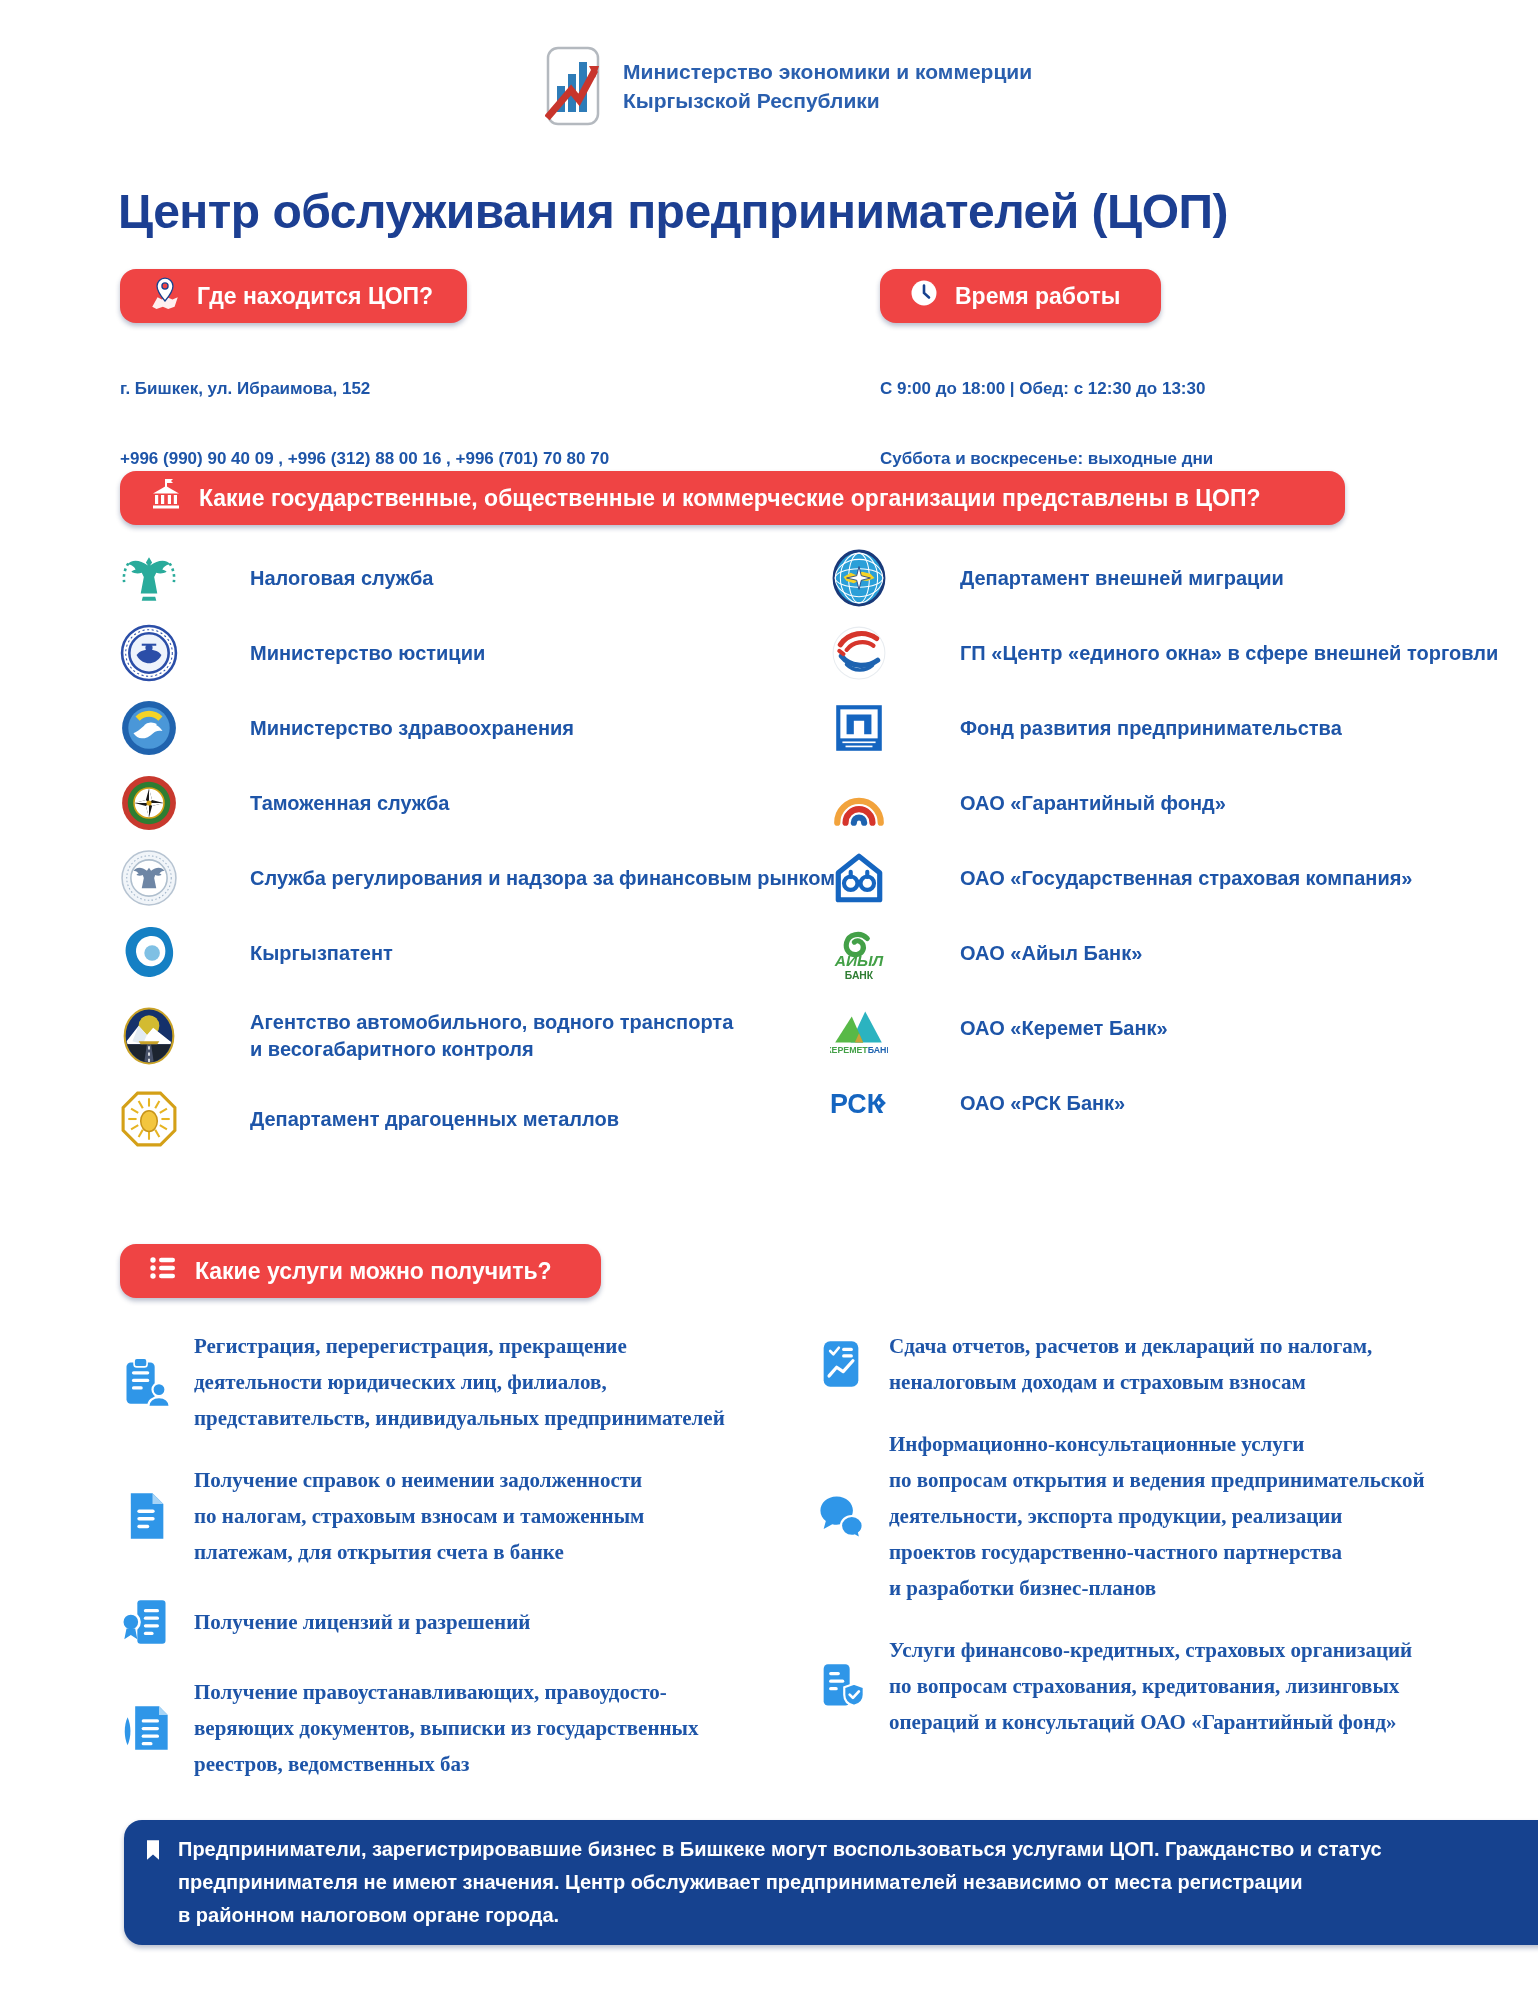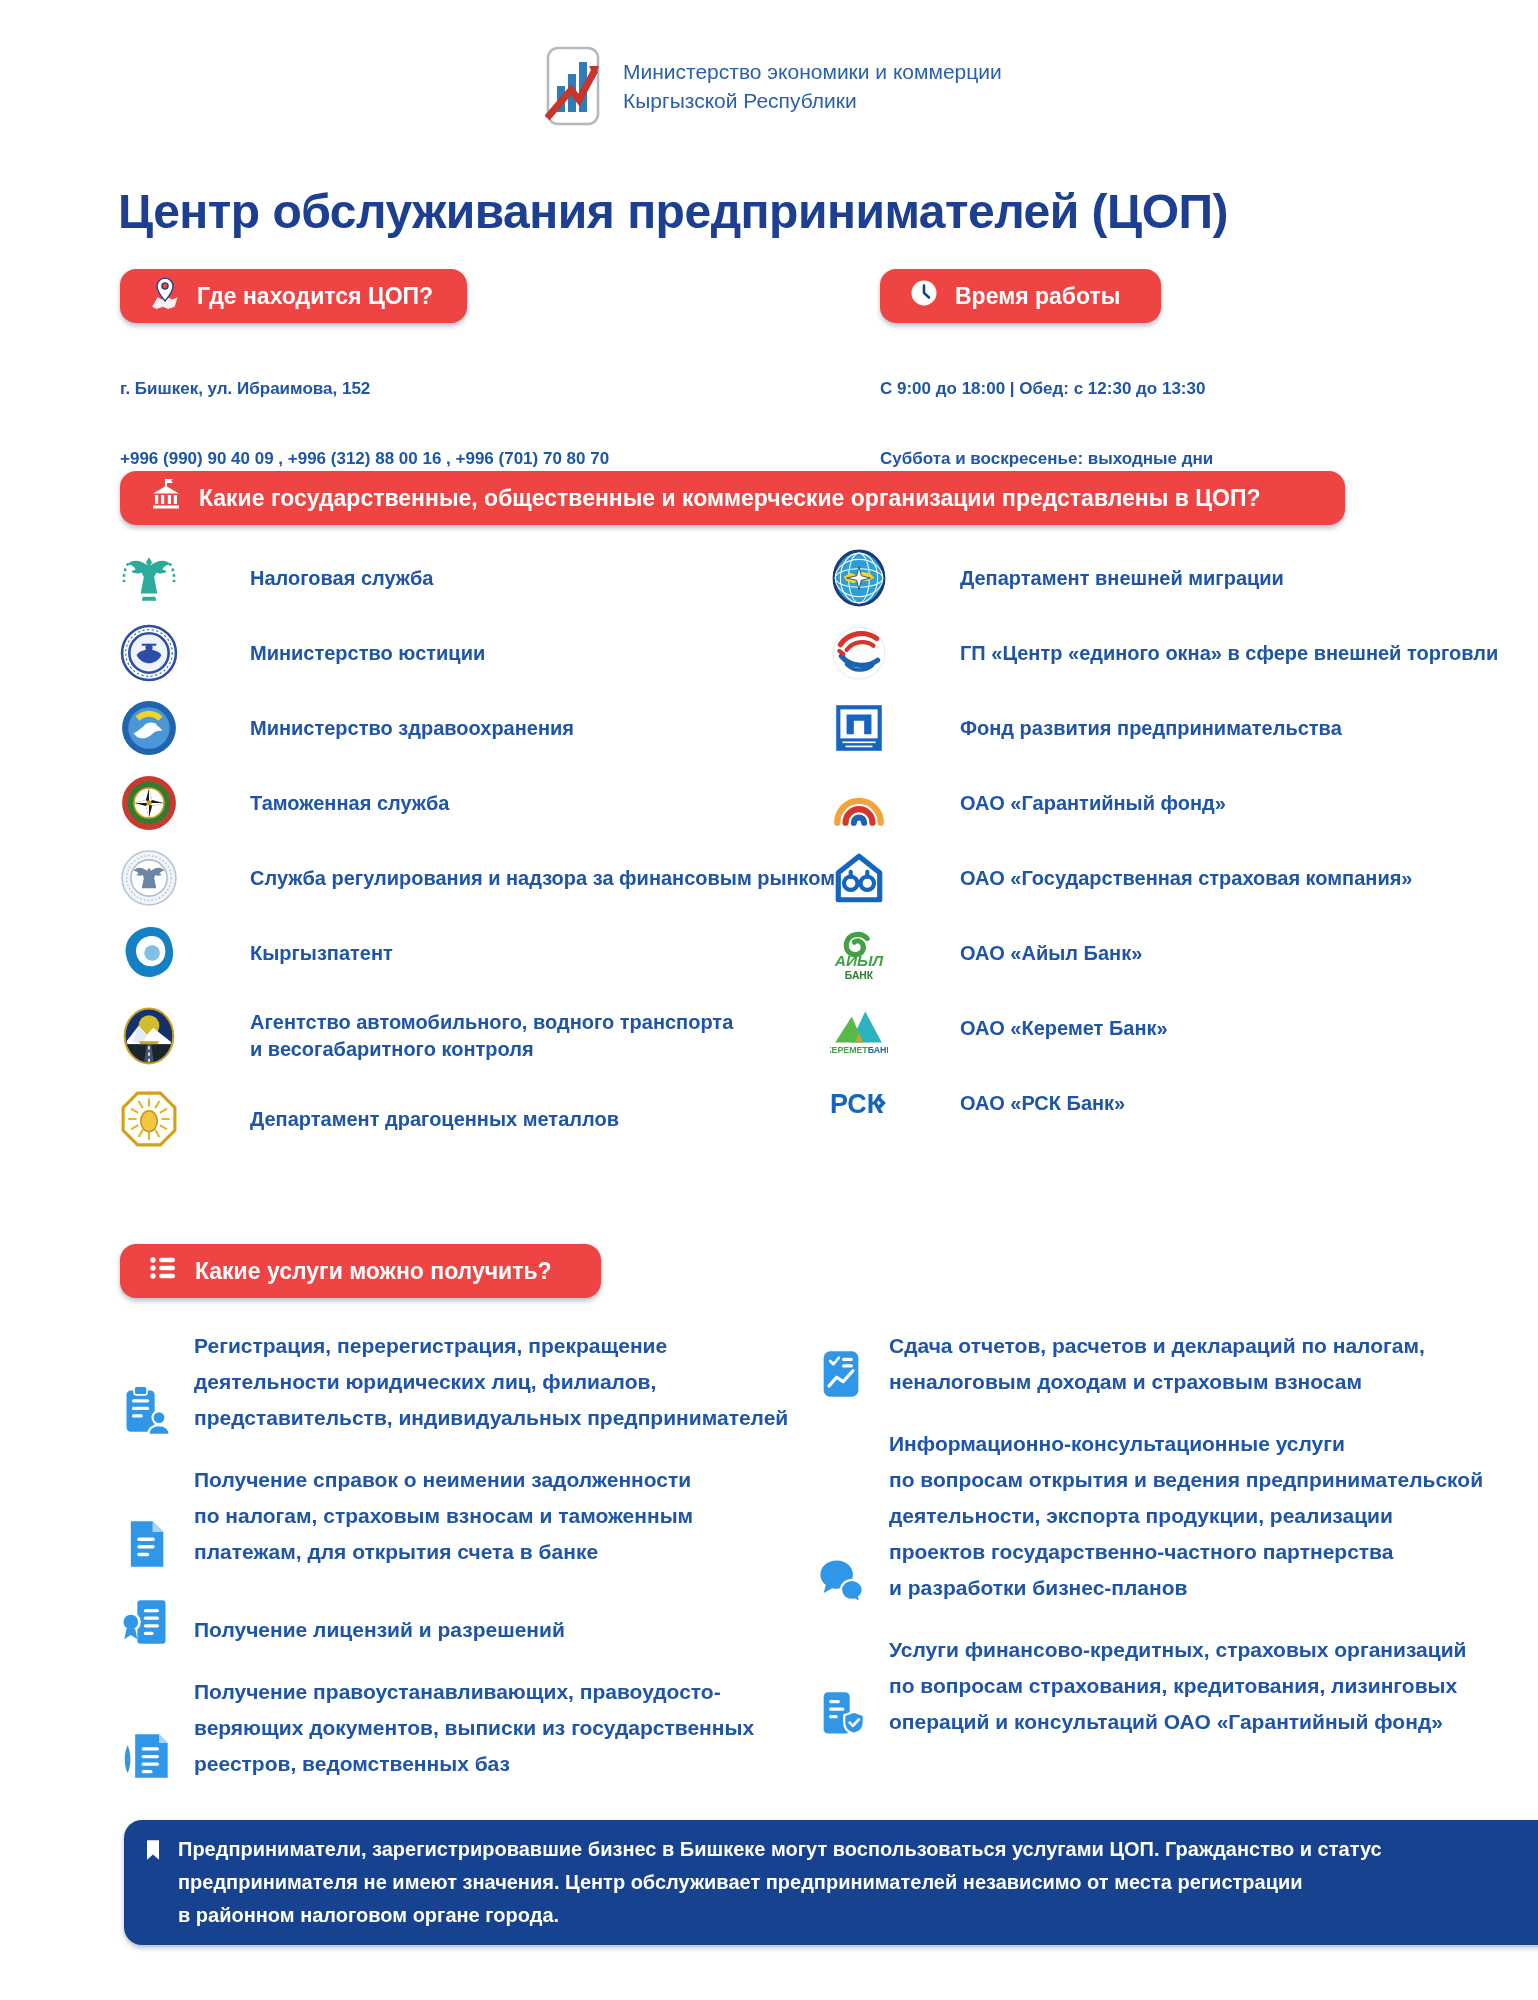--- a/index.html
+++ b/index.html
@@ -2,21 +2,21 @@
 <html><head>
 <meta charset="utf-8">
 <style>
   html,body{margin:0;padding:0;background:#fff;}
   .page{position:relative;width:1538px;height:2000px;background:#ffffff;
         font-family:"Liberation Sans",sans-serif;overflow:hidden;}
 
   
   .logo-row{position:absolute;left:545px;top:46px;display:flex;align-items:center;gap:22px;}
   .logo-mark{width:56px;height:80px;}
-  .logo-text{color:#2a5fae;font-size:21px;font-weight:400;line-height:29px;}
+  .logo-text{color:#2a5fae;font-size:21px;font-weight:700;line-height:29px;}
 
   .page-title{position:absolute;left:118px;top:152px;font-size:48px;font-weight:700;
               color:#1c3f92;letter-spacing:-0.5px;}
 
   
   .pill{position:absolute;height:54px;background:#ef4444;border-radius:16px;color:#fff;
         display:flex;align-items:center;gap:15px;padding:0 28px;font-weight:700;font-size:23px;
         box-shadow:0 3px 5px rgba(20,40,90,.30);box-sizing:border-box;white-space:nowrap;}
   .pill-location{left:120px;top:269px;width:347px;}
   .pill-hours{left:880px;top:269px;width:281px;}
@@ -34,21 +34,21 @@
   .org-col-right{left:830px;top:549px;}
   .org-row{display:flex;align-items:center;gap:24px;height:58px;}
   .org-row--tall{height:74px;}
   .org-icon{width:58px;height:58px;flex:0 0 58px;display:flex;align-items:center;justify-content:center;}
   .org-label{font-size:20px;font-weight:700;color:#1e55a8;line-height:27px;white-space:pre-line;margin-left:48px;}
 
   
   .svc-col{position:absolute;display:flex;flex-direction:column;gap:26px;}
   .svc-col-left{left:120px;top:1328px;}
   .svc-col-right{left:815px;top:1328px;}
-  .svc-item{display:flex;align-items:flex-end;gap:22px;}
+  .svc-item{display:flex;align-items:center;gap:22px;font-family:Liberation Serif, serif;}
   .svc-icon{width:52px;height:52px;flex:0 0 52px;}
   .svc-text{font-size:21px;font-weight:700;color:#1e55a8;line-height:36px;white-space:pre-line;margin-top:0;}
 
   
   .footer-note{position:absolute;left:124px;top:1820px;width:1520px;box-sizing:border-box;
                background:#16428f;border-radius:18px;padding:13px 26px 13px 20px;
                display:flex;align-items:flex-start;gap:16px;box-shadow:0 3px 5px rgba(20,40,90,.30);}
   .footer-text{color:#fff;font-size:20px;font-weight:700;line-height:33px;white-space:pre-line;}
   .footer-bookmark{margin-top:6px;flex:0 0 18px;}
 </style>

